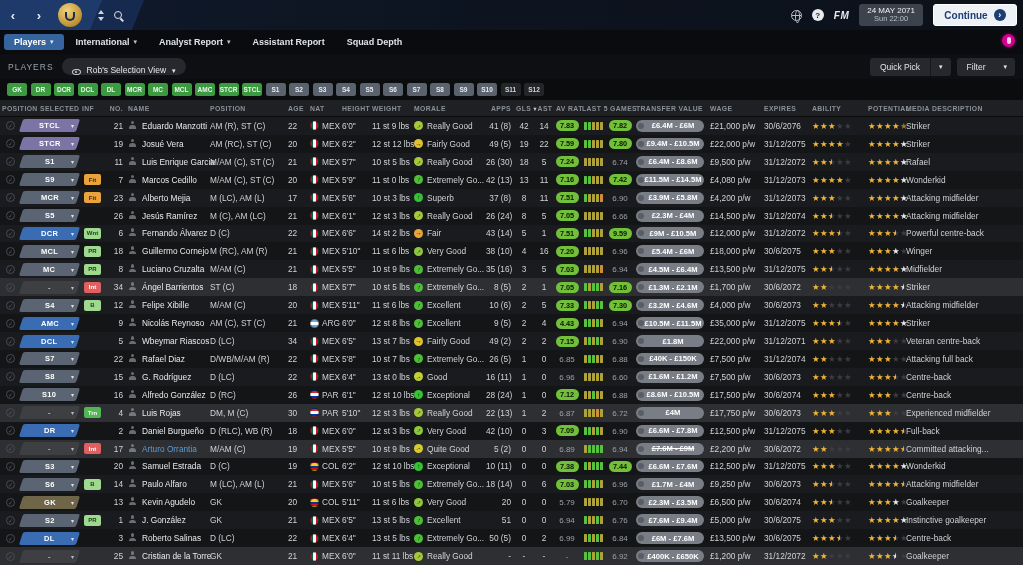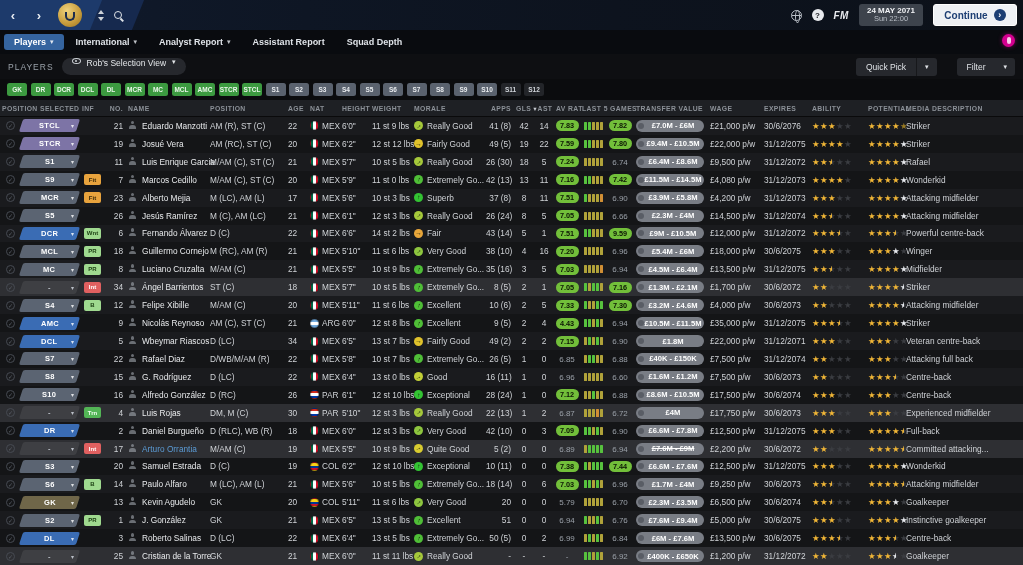--- a/index.html
+++ b/index.html
@@ -21,38 +21,38 @@
   .titlewrap{z-index:2;line-height:1.1}
   .title{color:#f2f4f7;font-size:13px;font-weight:bold;letter-spacing:.3px}
   .subtitle{color:#8e96a2;font-size:8px}
   .topright{margin-left:auto;display:flex;align-items:center;gap:10px;z-index:2;padding-right:6px}
   .globe{width:11px;height:11px;border:1px solid #b9bec6;border-radius:50%;position:relative}
   .globe::before{content:"";position:absolute;left:3px;top:-1px;width:3px;height:11px;border:1px solid #b9bec6;border-radius:50%}
   .globe::after{content:"";position:absolute;left:0;top:4.5px;width:9px;height:1px;background:#b9bec6}
   .help{width:12px;height:12px;border-radius:50%;background:#e8eaee;color:#15181d;font-size:8px;font-weight:bold;display:flex;align-items:center;justify-content:center}
   .fmlogo{color:#e8eaee;font-size:10px;font-weight:bold;font-style:italic;letter-spacing:.5px}
   .datebox{background:#3d434c;border-radius:3px;padding:2px 8px;text-align:center;line-height:1.15}
-  .date1{color:#f0f2f5;font-size:8px;font-weight:bold}
+  .date1{color:#f0f2f5;font-size:8px;font-weight:normal}
   .date2{color:#b8bec6;font-size:7.5px}
   .continue{background:#eef1f5;border:1px solid #ffffff;border-radius:3px;height:22px;min-width:84px;display:flex;align-items:center;justify-content:center;gap:6px;color:#1c3e73;font-size:10px;font-weight:bold;cursor:pointer;padding:0 8px}
   .contarrow{width:12px;height:12px;border-radius:50%;background:#1c3e73;color:#fff;font-size:9px;display:flex;align-items:center;justify-content:center}
   
   .tabbar{height:24px;background:#090b0f;display:flex;align-items:center;padding-left:4px;position:relative}
   .tab{color:#dfe3e8;font-size:9px;font-weight:bold;padding:3px 10px;margin-right:2px;border-radius:3px;display:flex;align-items:center;gap:4px;cursor:pointer;white-space:nowrap}
   .tab.active{background:#35649f;color:#fff}
   .tab .caret{font-size:7px;color:inherit;opacity:.85}
   .advisor{position:absolute;right:8px;top:4px;width:13px;height:13px;border-radius:50%;background:#d4008f;box-shadow:0 0 4px #d4008f88}
   .advisor::after{content:"";position:absolute;left:4.5px;top:3px;width:4px;height:7px;border-radius:2px;background:#ffffffcc}
   
   .toolbar{height:25px;background:#0e0f12;display:flex;align-items:center;padding:0 8px;gap:8px}
   .sectionlabel{color:#9aa1a9;font-size:8.5px;letter-spacing:1px}
-  .viewpill{background:#26282d;border-radius:11px;height:17px;display:flex;align-items:flex-start;gap:6px;padding:0 10px;color:#e4e7ea;font-size:8.5px;cursor:pointer}
+  .viewpill{background:#26282d;border-radius:11px;height:17px;display:flex;align-items:flex-end;gap:6px;padding:0 10px;color:#e4e7ea;font-size:8.5px;cursor:pointer}
   .eye{width:9px;height:6px;border:1px solid #cfd3d8;border-radius:50%;position:relative}
   .eye::after{content:"";position:absolute;left:2.5px;top:1px;width:2px;height:2px;border-radius:50%;background:#cfd3d8}
-  .tbright{margin-left:auto;display:flex;gap:20px}
+  .tbright{margin-left:auto;display:flex;gap:6px}
   .dropbtn{background:#26282d;border-radius:3px;height:18px;display:flex;align-items:center;color:#dfe2e6;font-size:8.5px;cursor:pointer}
   .dropbtn .lbl{padding:0 10px}
   .dropbtn .sep{width:1px;height:18px;background:#17181b}
   .dropbtn .car{padding:0 8px;font-size:7px}
   
   .chiprow{height:21px;background:#0b0c0e;display:flex;align-items:center;padding-left:7px;gap:3.5px}
   .chip{width:20px;height:13px;border-radius:2.5px;font-size:6.5px;font-weight:bold;display:flex;align-items:center;justify-content:center;cursor:pointer}
   .chip.green{background:#3c9a40;color:#eaf5ea}
   .chip.gray{background:#5a626e;color:#e8ebee}
   .chip.dark{background:#232529;color:#cfd3d8}
@@ -276,21 +276,21 @@
           <span class="bar g"></span>
           <span class="bar y"></span>
           <span class="bar y"></span>
           <span class="bar y"></span>
         </span>
       </span>
     <span class="cell c l5r"><span class="ratpill">7.82</span></span>
     <span class="cell">
       <span class="tvpill">
           <span class="tvdot"></span>
-          <span class="tvtxt">£7.0M - £6M</span>
+          <span class="tvtxt">£6.4M - £6M</span>
         </span>
     </span>
     <span class="cell wage">£21,000 p/w</span>
     <span class="cell expires">30/6/2076</span>
     <span class="cell stars"><span class="st f">★</span><span class="st f">★</span><span class="st f">★</span><span class="st">★</span><span class="st">★</span></span>
     <span class="cell stars"><span class="st f">★</span><span class="st f">★</span><span class="st f">★</span><span class="st f">★</span><span class="st d">★</span></span>
     <span class="cell media">Striker</span>
   </div>
     <div class="row even">
     <span class="cell">

